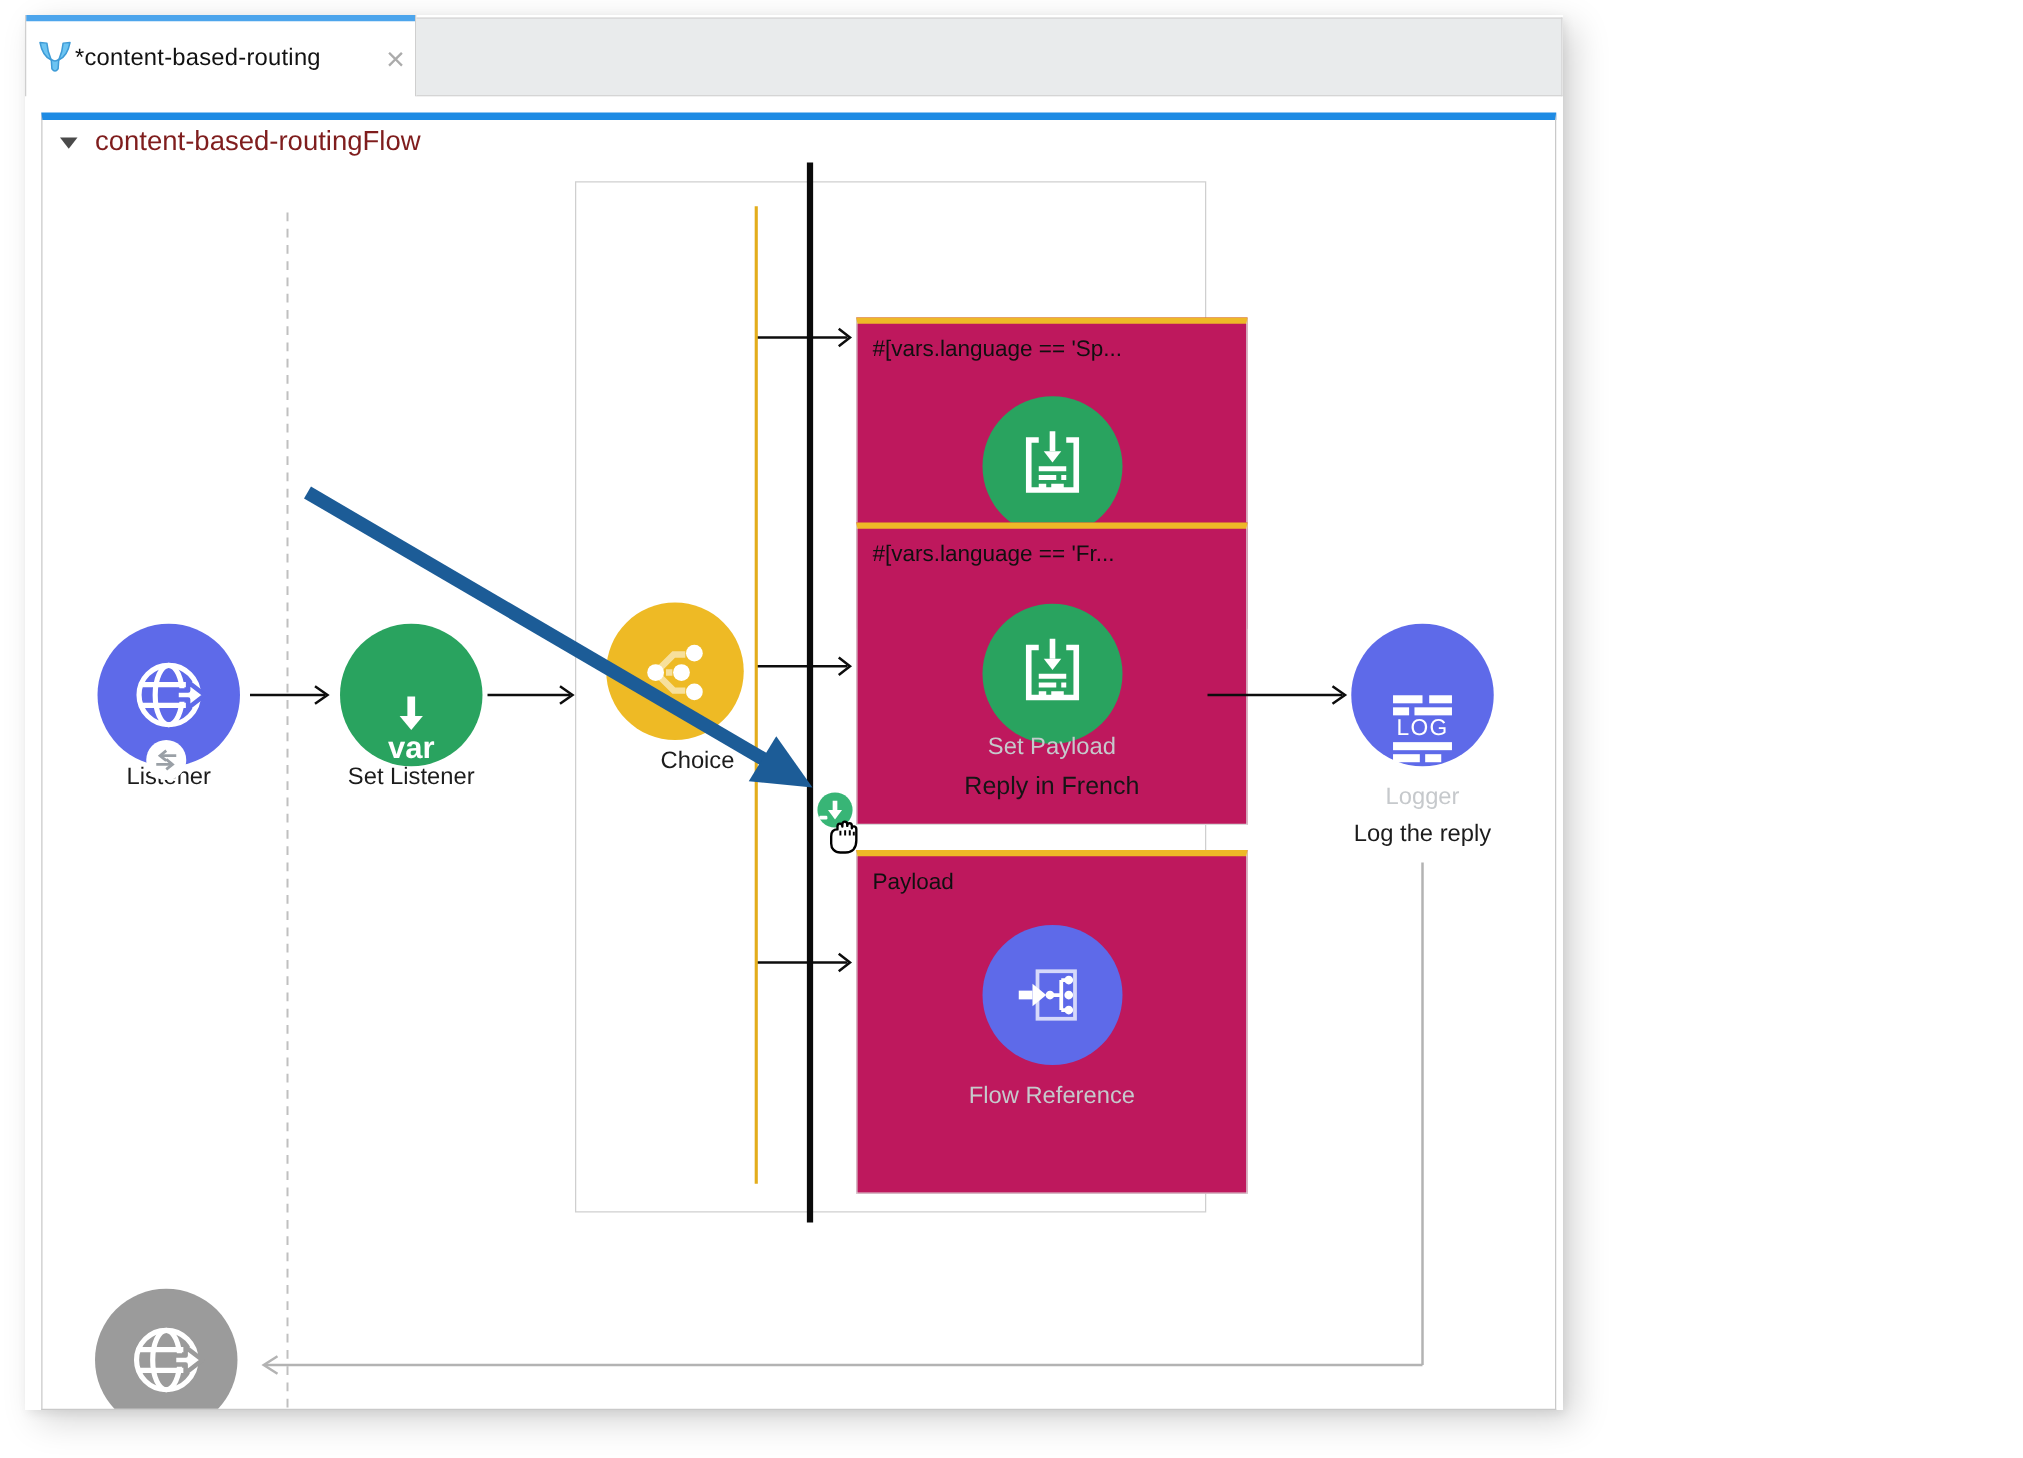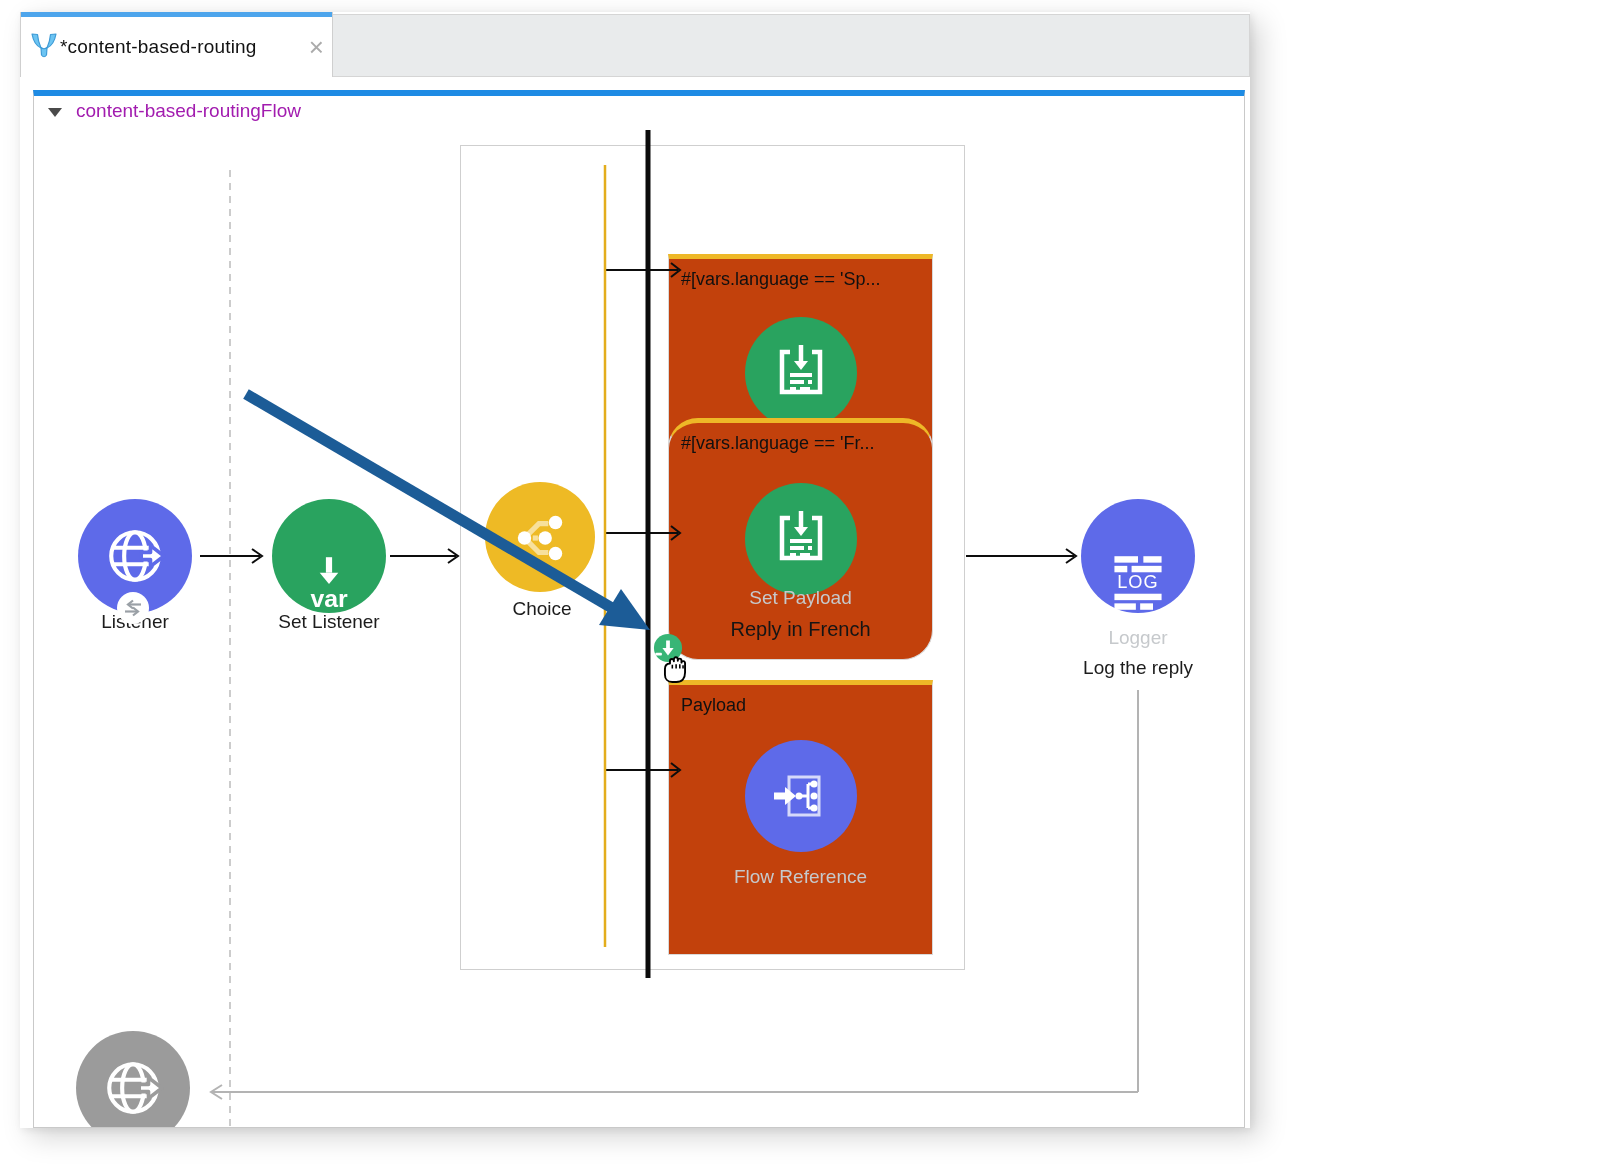--- a/index.html
+++ b/index.html
@@ -24,21 +24,21 @@
 
   
   .editor { position:absolute; left:33px; top:90px; width:1212px; height:1038px; background:#fff;
             border-top:6px solid #1e8be4; border-left:1px solid #c9c9c9; border-right:1px solid #c9c9c9;
             border-bottom:1px solid #c9c9c9; z-index:1; }
   .canvas { position:absolute; left:0; top:0; width:1210px; height:1031px; overflow:hidden; }
 
   .flow-header { position:absolute; left:14px; top:4px; display:flex; align-items:center; z-index:2; }
   .collapse-triangle { width:0; height:0; border-left:7px solid transparent; border-right:7px solid transparent;
                        border-top:9px solid #4a4a4a; margin-top:3px; }
-  .flow-name { font-size:19px; color:#a21caf; margin-left:14px; }
+  .flow-name { font-size:22px; color:#7f1d1d; margin-left:14px; }
 
   .scope { position:absolute; left:426px; top:49px; width:505px; height:825px;
            background:#fff; border:1px solid #cfcfcf; z-index:1; }
 
   .lines-svg { position:absolute; left:0; top:0; width:1210px; height:1031px; z-index:3; pointer-events:none; }
 
   
   .node-circle { position:absolute; border-radius:50%; display:flex; align-items:center; justify-content:center; z-index:2; }
   .c114 { width:114px; height:114px; }
   .c110 { width:110px; height:110px; }
@@ -47,21 +47,21 @@
   .yellow-bg{ background:#eeba25; }
   .gray-bg  { background:#9b9b9b; }
 
   .node-label { position:absolute; text-align:center; font-size:19px; color:#1c1c1c; z-index:2; }
   .type-label { color:#c6c9cc; }
 
   .badge { position:absolute; width:32px; height:32px; background:#fff; border-radius:50%;
            display:flex; align-items:center; justify-content:center; z-index:3; }
 
   
-  .branch-box { position:absolute; left:634px; width:265px; background:#c2410c;
+  .branch-box { position:absolute; left:651px; width:313px; background:#be185d;
                 border:1px solid #d9d9d9; border-top:5px solid #eeb827; z-index:2; }
   .box-header { position:absolute; left:12px; right:6px; font-size:18px; color:#101010; white-space:nowrap; overflow:hidden; }
   .box-circle { position:absolute; left:50%; transform:translateX(-50%); width:112px; height:112px;
                 border-radius:50%; display:flex; align-items:center; justify-content:center; }
   .box-type  { position:absolute; left:0; width:100%; text-align:center; font-size:19px; color:#c6c9cc; }
   .box-name  { position:absolute; left:50%; transform:translateX(-50%); width:210px; text-align:center;
                font-size:20px; color:#151515; line-height:26px; }
 
   .insert-badge { position:absolute; left:619px; top:537px; width:30px; height:30px; z-index:5; }
   .grab-cursor  { position:absolute; left:622px; top:551px; width:38px; height:42px; z-index:6; }
@@ -128,41 +128,41 @@
         <svg width="62" height="62" viewBox="-30 -30 60 60">
           <path d="M-11,-3 L-1,-13 L8,-13" fill="none" stroke="rgba(255,255,255,.55)" stroke-width="5"></path>
           <path d="M-7,1 L-2,1" fill="none" stroke="rgba(255,255,255,.55)" stroke-width="5"></path>
           <path d="M-11,5 L-1,15 L8,15" fill="none" stroke="rgba(255,255,255,.55)" stroke-width="5"></path>
           <circle cx="-15" cy="1" r="6.5" fill="#fff"></circle>
           <circle cx="5" cy="1" r="6.5" fill="#fff"></circle>
           <circle cx="15" cy="-14" r="6.5" fill="#fff"></circle>
           <circle cx="15" cy="16" r="6.5" fill="#fff"></circle>
         </svg>
       </div>
-      <div class="node-label" style="left:428px; top:502px; width:160px;">Choice</div>
+      <div class="node-label" style="left:444px; top:502px; width:160px;">Choice</div>
 
       <div class="branch-box" style="top:158px; height:249px;">
         <div class="box-header" style="top:10px;">#[vars.language == 'Sp...</div>
         <div class="box-circle green-bg" style="top:58px;">
           <svg width="60" height="60" viewBox="-30 -30 60 60">
             <path d="M-11,-21 H-19 V19 H19 V-21 H11" fill="none" stroke="#fff" stroke-width="4.5"></path>
             <line x1="0" y1="-28" x2="0" y2="-12" stroke="#fff" stroke-width="4.5"></line>
             <path d="M-7,-12 L0,-3 L7,-12 Z" fill="#fff"></path>
             <rect x="-11" y="0" width="22" height="4" fill="#fff"></rect>
             <rect x="-11" y="7" width="14" height="4" fill="#fff"></rect>
             <rect x="7" y="7" width="4" height="4" fill="#fff"></rect>
             <rect x="-11" y="14" width="6" height="4" fill="#fff"></rect>
             <rect x="-1" y="14" width="10" height="4" fill="#fff"></rect>
           </svg>
         </div>
         <div class="box-type" style="top:172px;">Set Payload</div>
         <div class="box-name" style="top:203px;">Reply in Spanish</div>
       </div>
 
-      <div class="branch-box" style="top:322px; height:242px;border-radius:30px;">
+      <div class="branch-box" style="top:322px; height:242px;">
         <div class="box-header" style="top:10px;">#[vars.language == 'Fr...</div>
         <div class="box-circle green-bg" style="top:60px;">
           <svg width="60" height="60" viewBox="-30 -30 60 60">
             <path d="M-11,-21 H-19 V19 H19 V-21 H11" fill="none" stroke="#fff" stroke-width="4.5"></path>
             <line x1="0" y1="-28" x2="0" y2="-12" stroke="#fff" stroke-width="4.5"></line>
             <path d="M-7,-12 L0,-3 L7,-12 Z" fill="#fff"></path>
             <rect x="-11" y="0" width="22" height="4" fill="#fff"></rect>
             <rect x="-11" y="7" width="14" height="4" fill="#fff"></rect>
             <rect x="7" y="7" width="4" height="4" fill="#fff"></rect>
             <rect x="-11" y="14" width="6" height="4" fill="#fff"></rect>

